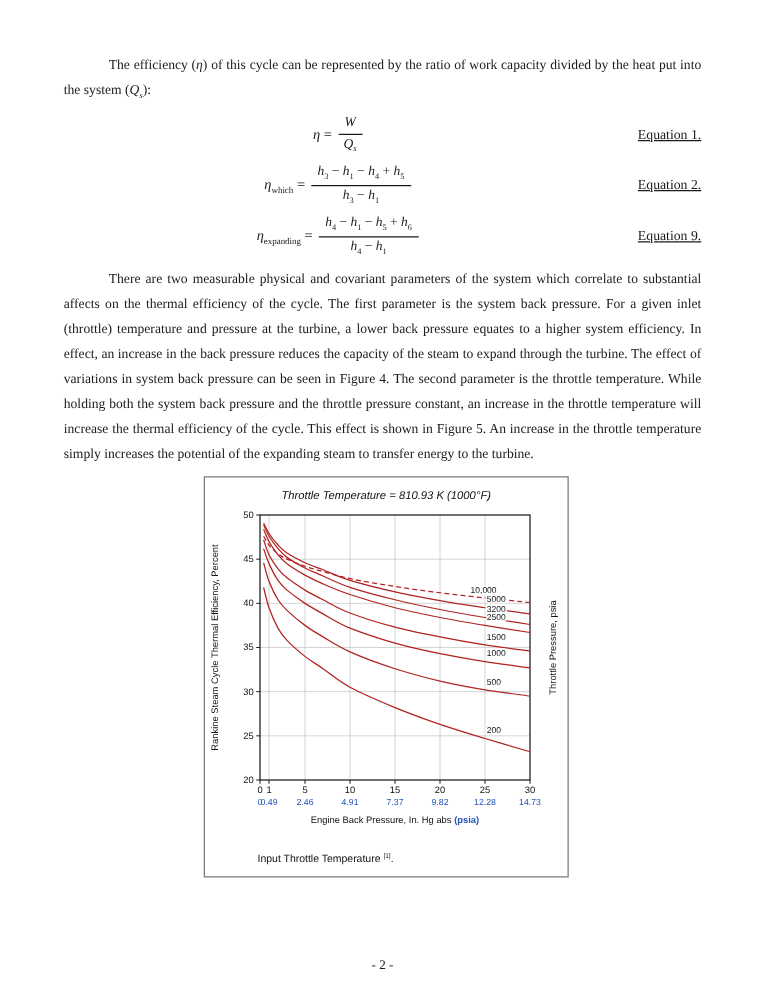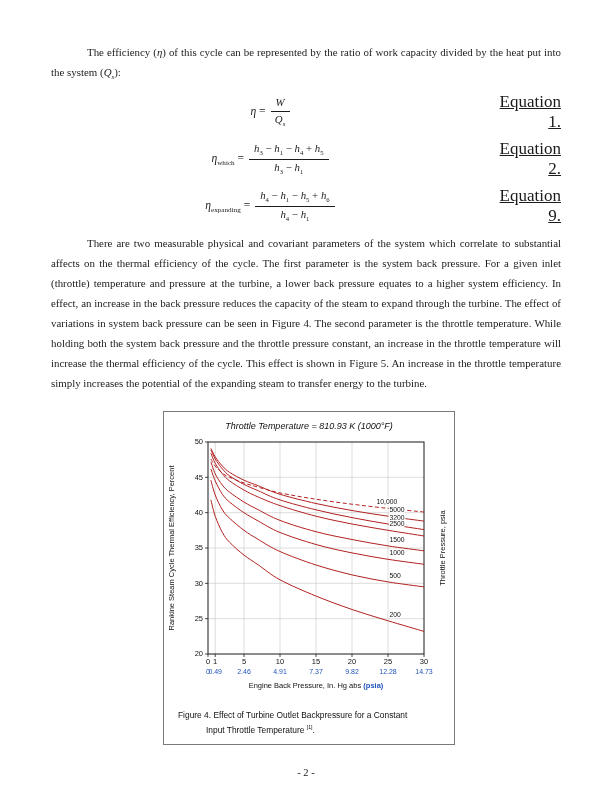--- a/index.html
+++ b/index.html
@@ -20,21 +20,21 @@
   sub{font-size:0.62em;}
   sup{font-size:0.62em;}
 
   
   .eq-row{display:flex;align-items:center;margin:5px 0 7px 0;}
   .eq-body{flex:1;text-align:center;font-size:11.5px;}
   .eq-lhs{display:inline-block;margin-right:5px;}
   .frac{display:inline-flex;flex-direction:column;vertical-align:middle;text-align:center;font-size:10.8px;line-height:1.25;}
   .frac .num{border-bottom:1px solid #1b1b1b;padding:0 5px 1px 5px;}
   .frac .den{padding-top:1px;}
-  .eq-label{width:72px;text-align:right;text-decoration:underline;font-size:17px;}
+  .eq-label{width:72px;text-align:right;text-decoration:underline;font-size:11px;}
 
   
   .figure-box{
     margin:4px 0 0 112px;
     width:292px;
     box-sizing:border-box;
     border:1px solid #7a7a7a;
     padding:7px 0 8px 0;
     background:#ffffff;
   }
@@ -104,21 +104,21 @@
       <span class="eq-lhs"><i>η</i><sub>expanding</sub> =</span><span class="frac">
           <span class="num"><i>h</i><sub>4</sub> − <i>h</i><sub>1</sub> − <i>h</i><sub>5</sub> + <i>h</i><sub>6</sub></span>
           <span class="den"><i>h</i><sub>4</sub> − <i>h</i><sub>1</sub></span>
         </span>
     </div>
     <div class="eq-label">Equation 9.</div>
   </div>
 
   <p class="para indent">There are two measurable physical and covariant parameters of the system which correlate to substantial affects on the thermal efficiency of the cycle.  The first parameter is the system back pressure.  For a given inlet (throttle) temperature and pressure at the turbine, a lower back pressure equates to a higher system efficiency.  In effect, an increase in the back pressure reduces the capacity of the steam to expand through the turbine.  The effect of variations in system back pressure can be seen in Figure 4.  The second parameter is the throttle temperature.  While holding both the system back pressure and the throttle pressure constant, an increase in the throttle temperature will increase the thermal efficiency of the cycle.  This effect is shown in Figure 5.  An increase in the throttle temperature simply increases the potential of the expanding steam to transfer energy to the turbine.</p>
 
-  <figure class="figure-box" style="margin-top:18px;">
+  <figure class="figure-box" style="margin-top:8px;">
     <div class="fig-title">Throttle Temperature = 810.93 K (1000°F)</div>
     <svg id="chart-svg" width="290" height="272" viewBox="0 0 290 272" xmlns="http://www.w3.org/2000/svg">
         <line x1="51.2" y1="10" x2="51.2" y2="222" class="grid"></line>
         <line x1="80" y1="10" x2="80" y2="222" class="grid"></line>
         <line x1="116" y1="10" x2="116" y2="222" class="grid"></line>
         <line x1="152" y1="10" x2="152" y2="222" class="grid"></line>
         <line x1="188" y1="10" x2="188" y2="222" class="grid"></line>
         <line x1="224" y1="10" x2="224" y2="222" class="grid"></line>
         <line x1="44" y1="186.66666666666669" x2="260" y2="186.66666666666669" class="grid"></line>
         <line x1="44" y1="151.33333333333334" x2="260" y2="151.33333333333334" class="grid"></line>
@@ -178,19 +178,18 @@
         <text x="212.48" y="72.18666666666664" class="curve-label">10,000</text>
         <text x="225.44" y="79.95999999999998" class="curve-label">5000</text>
         <text x="225.44" y="87.73333333333335" class="curve-label">3200</text>
         <text x="225.44" y="94.09333333333332" class="curve-label">2500</text>
         <text x="225.44" y="109.64000000000001" class="curve-label">1500</text>
         <text x="225.44" y="123.06666666666666" class="curve-label">1000</text>
         <text x="225.44" y="145.68" class="curve-label">500</text>
         <text x="225.44" y="184.54666666666665" class="curve-label">200</text>
       </svg>
     <figcaption class="fig-caption">
-      <div>Figure 4.  Effect of Turbine Outlet Backpressure for a Constant</div>
       <div class="cap2">Input Throttle Temperature <sup>[1]</sup>.</div>
     </figcaption>
   </figure>
 
   <div class="footer">- 2 -</div>
 </div>
 
 </body></html>

